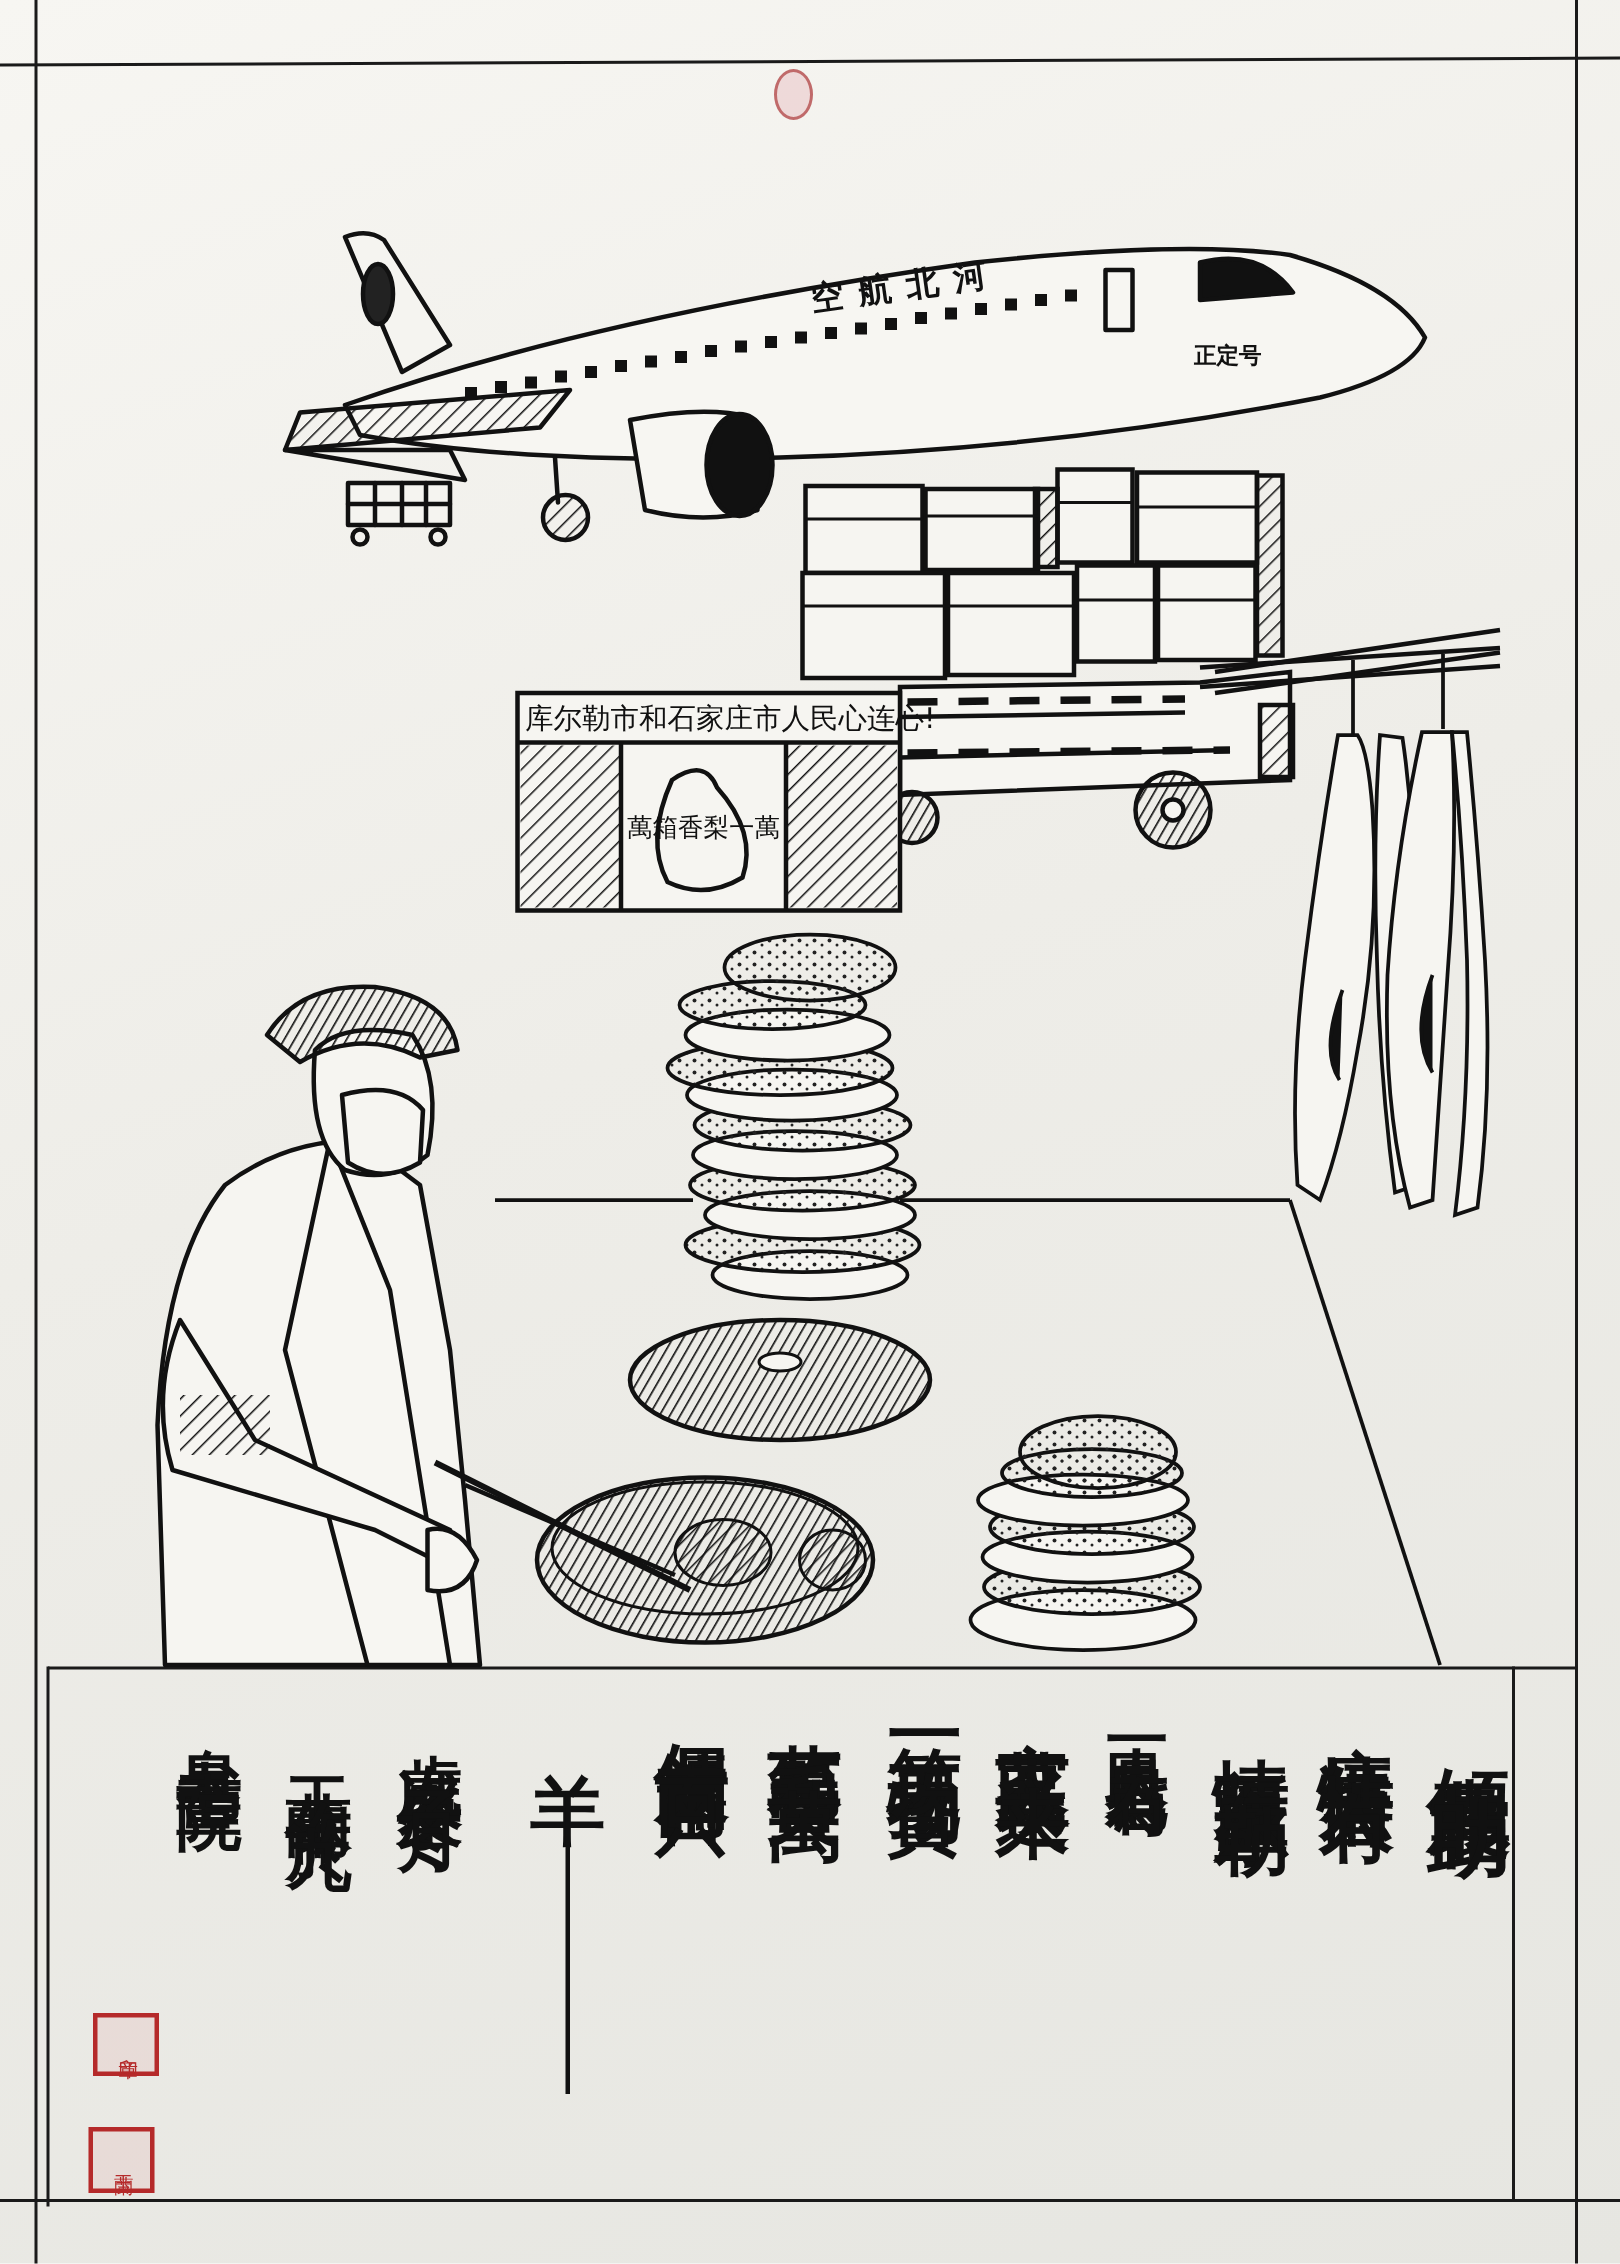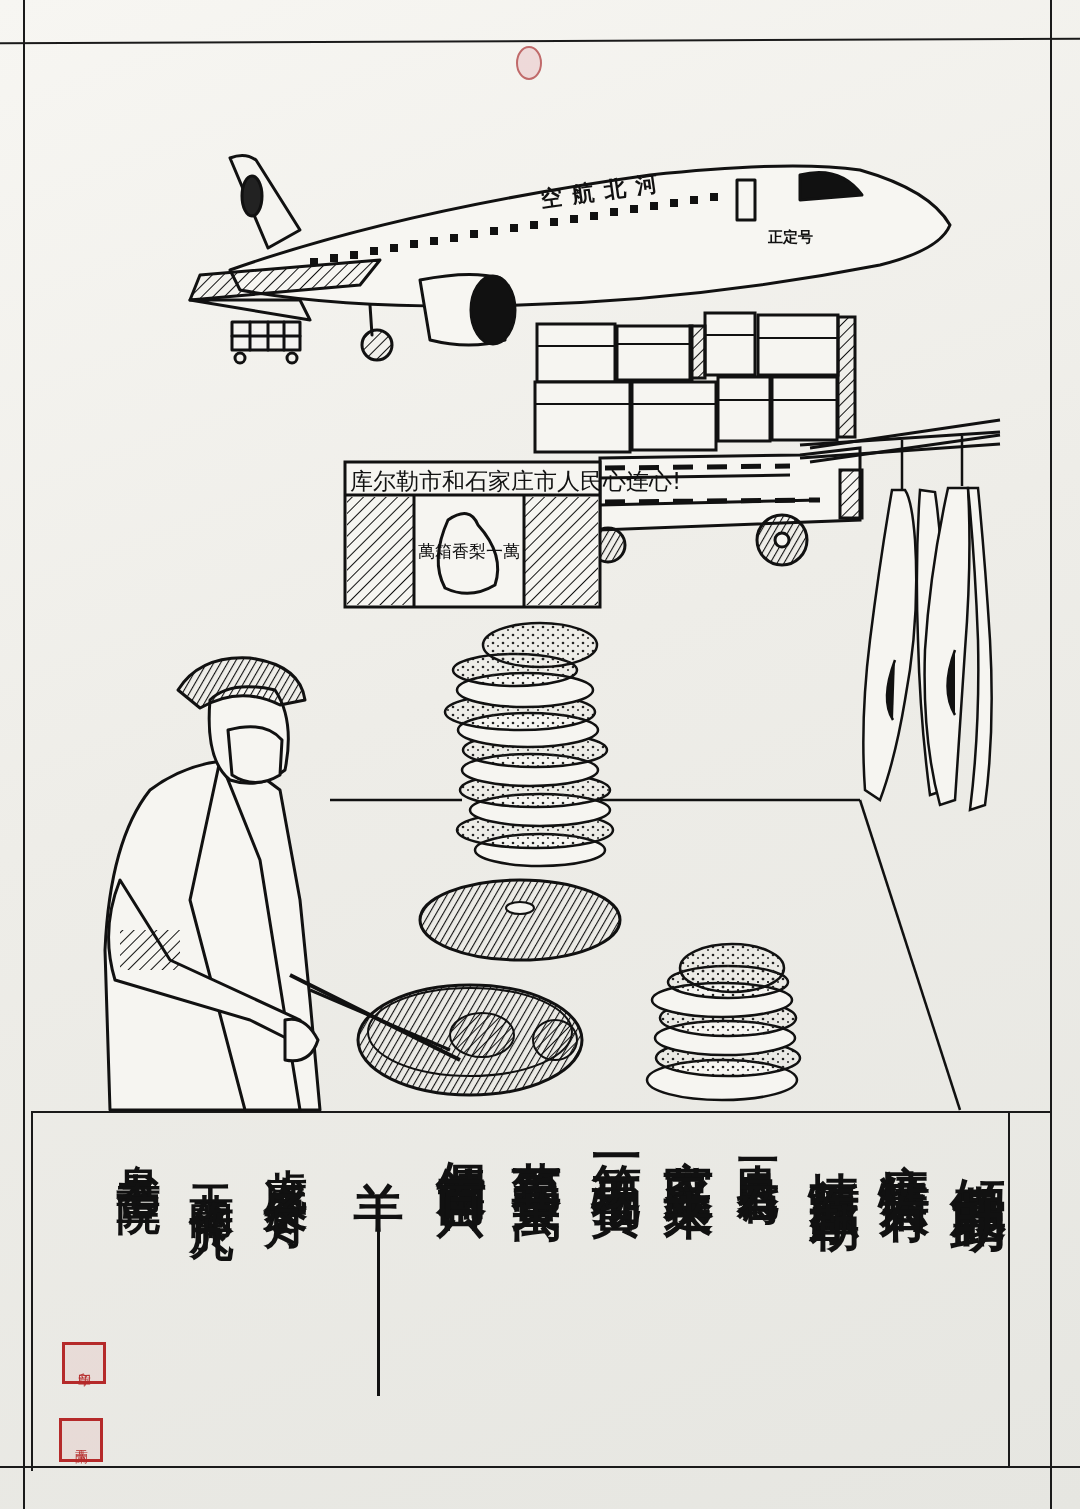--- a/index.html
+++ b/index.html
@@ -240,23 +240,23 @@
 
     <path d="M228 730 Q265 720 282 740 L280 775 Q255 790 232 775 Z" fill="#f6f5f1"></path>
 
     <path d="M178 690 Q200 655 250 658 Q300 665 305 700 L280 705 Q240 685 200 708 Z" fill="url(#crosshatch)"></path>
 
     <line x1="290" y1="975" x2="460" y2="1060" stroke-width="4"></line>
   </g>
 </svg>
 
 <div class="plane-label" style="left:540px;top:176px;font-size:22px;letter-spacing:10px;transform:rotate(-8deg);">空航北河</div>
-<div class="plane-label" style="left:768px;top:228px;font-size:15px;">正定号</div>
-
-<div class="banner-text" style="left:350px;top:466px;font-size:23px;">库尔勒市和石家庄市人民心连心!</div>
+<div class="plane-label" style="left:796px;top:228px;font-size:15px;">正定号</div>
+
+<div class="banner-text" style="left:350px;top:466px;font-size:19px;">库尔勒市和石家庄市人民心连心!</div>
 <div class="banner-text" style="left:418px;top:540px;font-size:17px;">萬箱香梨一萬</div>
 
 <div class="text-panel">
   <div class="col" style="left:920px;top:22px;font-size:56px;">傾囊相助</div>
   <div class="col" style="left:848px;">疫情無情人有</div>
   <div class="col" style="left:778px;top:20px;">情新疆庫尔勒</div>
   <div class="col" style="left:705px;top:20px;font-size:42px;letter-spacing:3px;">人民一月七日為石</div>
   <div class="col" style="left:632px;top:8px;">家莊人民送来</div>
   <div class="col" style="left:560px;top:12px;">第一批物資一</div>
   <div class="col" style="left:480px;top:10px;">萬箱香梨一萬</div>

